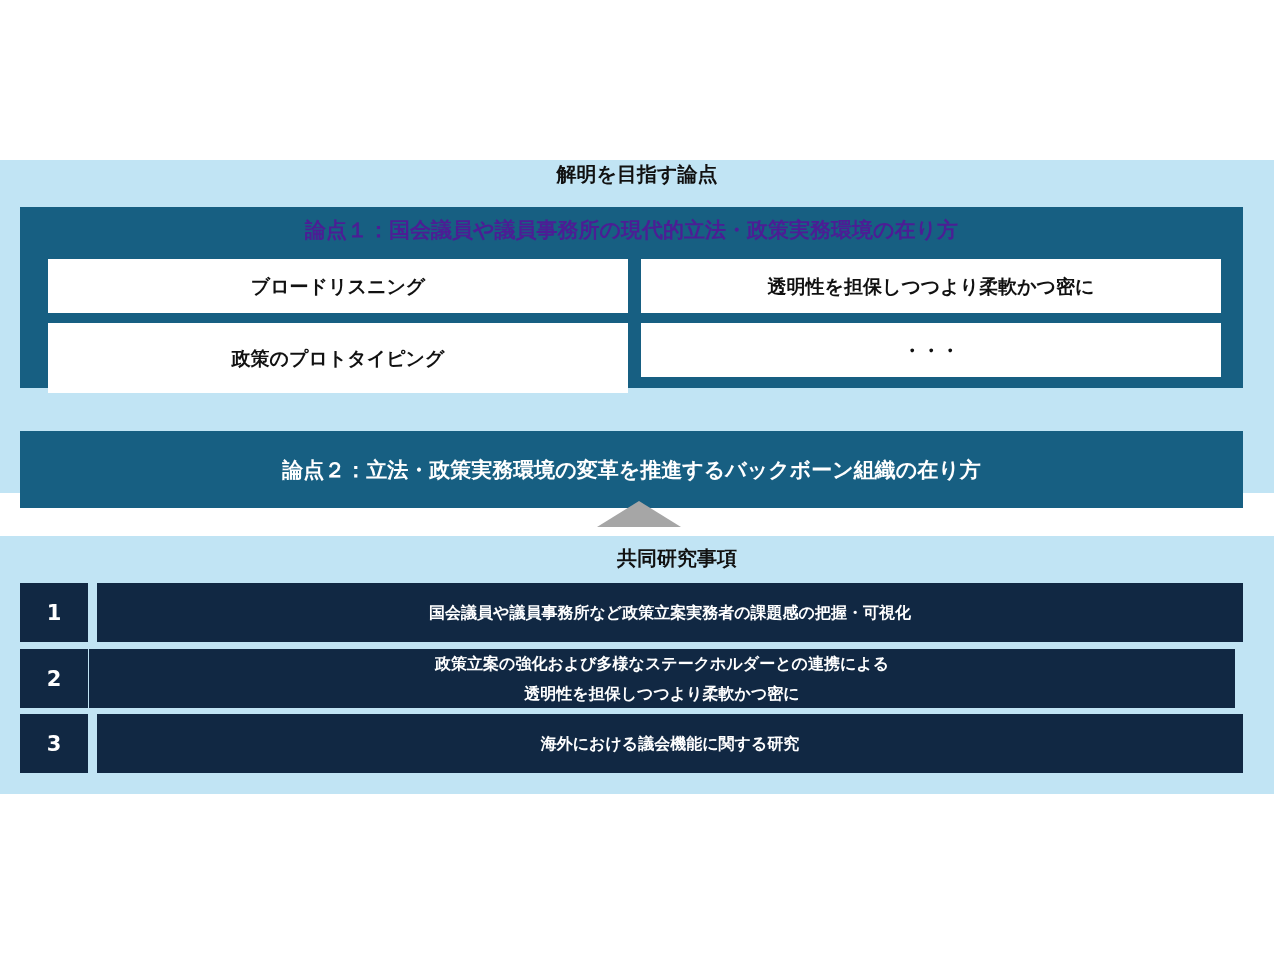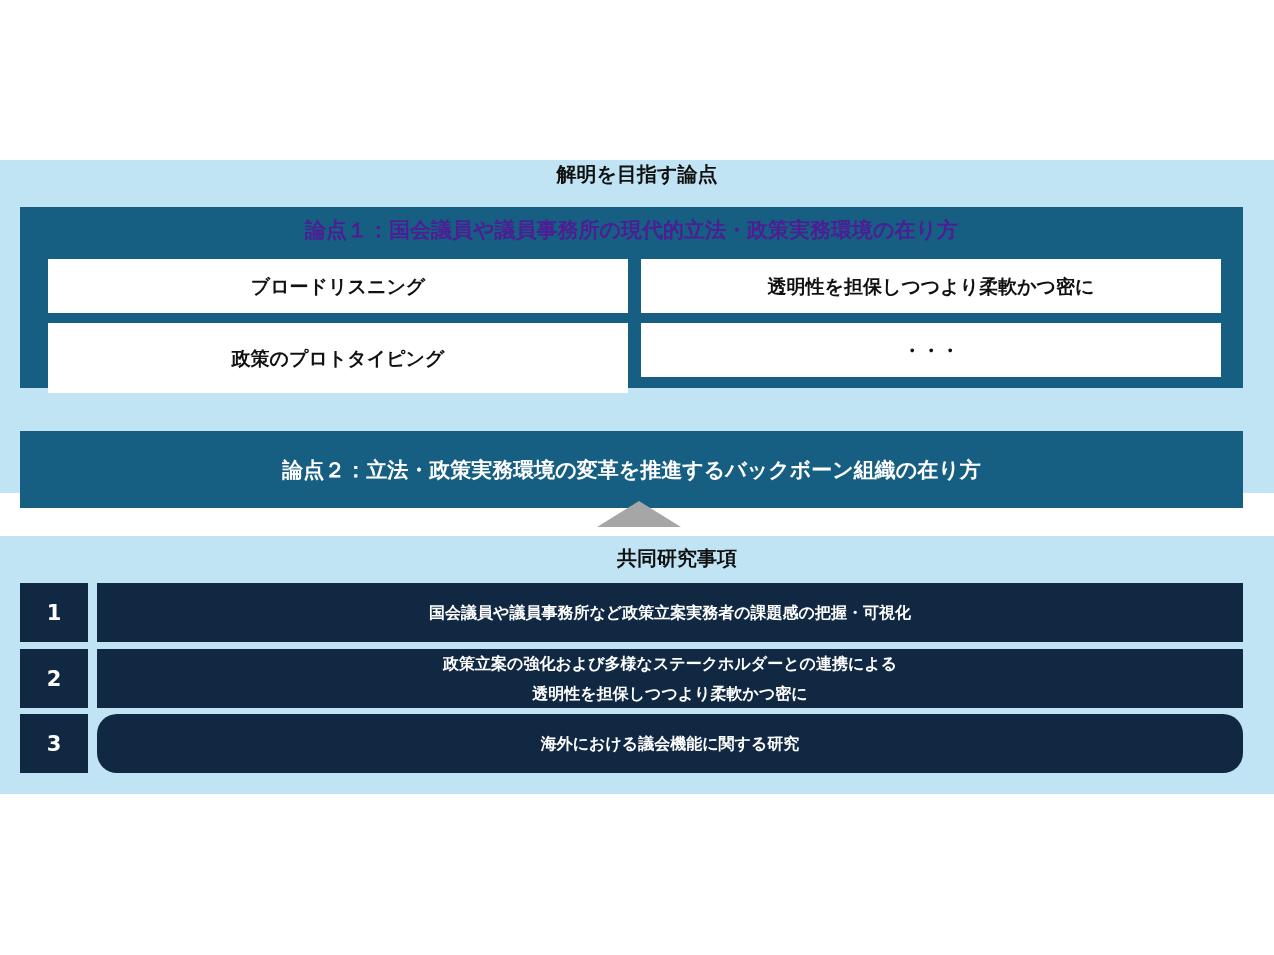--- a/index.html
+++ b/index.html
@@ -52,23 +52,23 @@
 <div class="abs flexc navy num" style="left:20px; top:583px; width:68px; height:59px;">
   <span>1</span>
 </div>
 <div class="abs flexc navy row-text" style="left:97px; top:583px; width:1146px; height:59px; flex-direction:column;">
   <span>国会議員や議員事務所など政策立案実務者の課題感の把握・可視化</span>
 </div>
 
 <div class="abs flexc navy num" style="left:20px; top:649px; width:68px; height:59px;">
   <span>2</span>
 </div>
-<div class="abs flexc navy row-text" style="left:97px; top:649px; width:1146px; height:59px; flex-direction:column;">
+<div class="abs flexc navy row-text" style="left:89px; top:649px; width:1146px; height:59px; flex-direction:column;">
   <span>政策立案の強化および多様なステークホルダーとの連携による</span>
   <span>透明性を担保しつつより柔軟かつ密に</span>
 </div>
 
 <div class="abs flexc navy num" style="left:20px; top:714px; width:68px; height:59px;">
   <span>3</span>
 </div>
-<div class="abs flexc navy row-text" style="left:97px; top:714px; width:1146px; height:59px; flex-direction:column;border-radius:20px;">
+<div class="abs flexc navy row-text" style="left:97px; top:714px; width:1146px; height:59px; flex-direction:column;">
   <span>海外における議会機能に関する研究</span>
 </div>
 
 </body></html>

